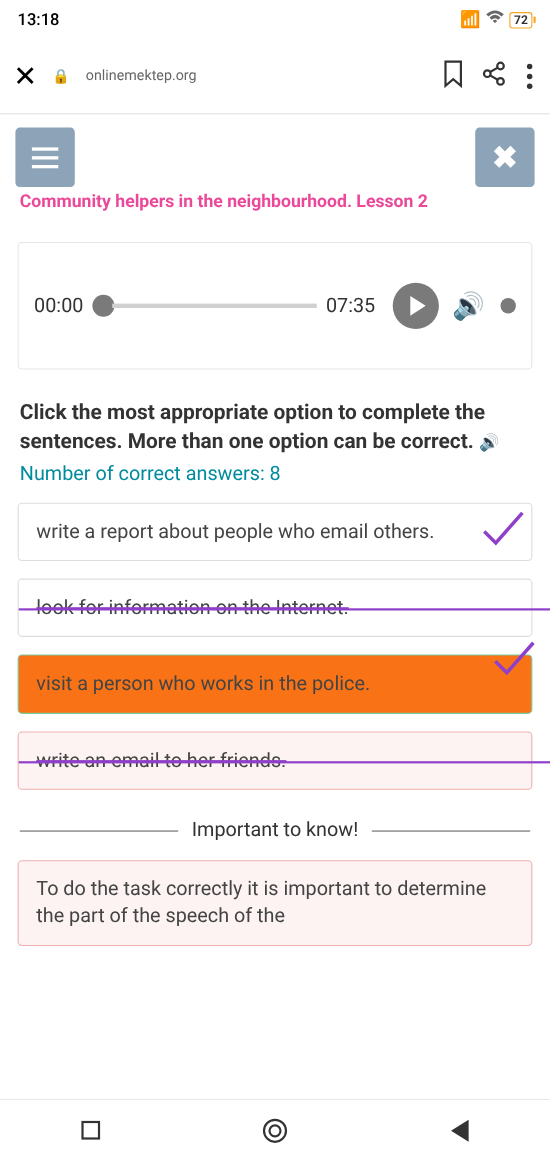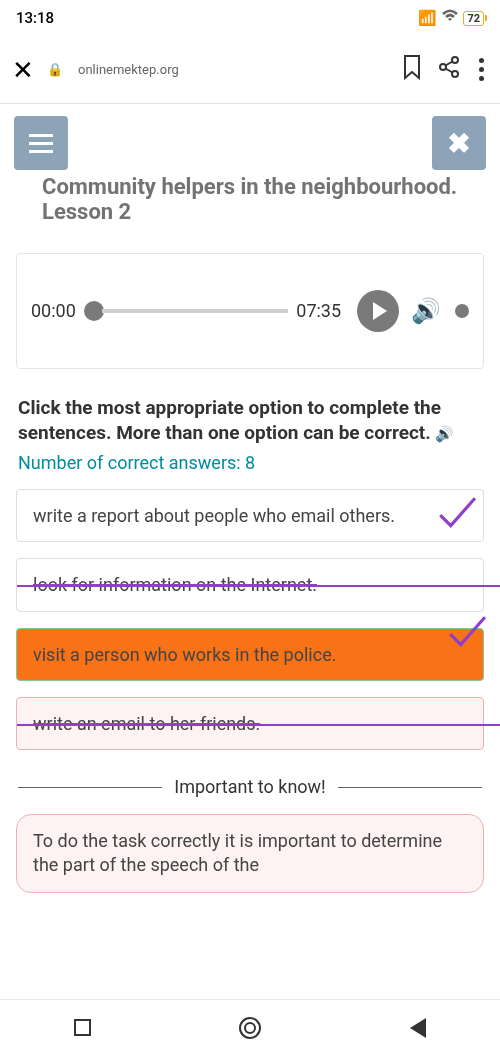--- a/index.html
+++ b/index.html
@@ -21,21 +21,21 @@
     .dots span { width: 5px; height: 5px; background: #333; border-radius: 50%; }
     
     .content { padding: 0; }
     
     .top-buttons { display: flex; justify-content: space-between; padding: 12px 14px 0; }
     .sq-btn { width: 54px; height: 54px; background: #8ca3b8; border-radius: 4px; display: flex; align-items: center; justify-content: center; color: #fff; }
     .hamburger { display: flex; flex-direction: column; gap: 5px; }
     .hamburger span { width: 24px; height: 3px; background: #fff; }
     .big-x { font-size: 28px; font-weight: bold; }
     
-    .lesson-title { font-size: 22px; color: #737373; padding: 4px 18px 14px; line-height: 1.15; margin-left: 24px; }
+    .lesson-title { font-size: 16px; color: #ec4899; padding: 4px 18px 14px; line-height: 1.15; }
     
     .audio-player { margin: 14px 16px; border: 1px solid #e5e5e5; border-radius: 4px; padding: 36px 14px; display: flex; align-items: center; gap: 8px; }
     .time-text { font-size: 18px; color: #333; }
     .progress-wrap { flex: 1; display: flex; align-items: center; position: relative; }
     .progress-dot { width: 20px; height: 20px; background: #7a7a7a; border-radius: 50%; }
     .progress-line { flex: 1; height: 4px; background: #d0d0d0; margin-left: -2px; }
     .play-btn { width: 42px; height: 42px; background: #7a7a7a; border-radius: 50%; display: flex; align-items: center; justify-content: center; margin-left: 8px; }
     .play-triangle { width: 0; height: 0; border-left: 14px solid #fff; border-top: 9px solid transparent; border-bottom: 9px solid transparent; margin-left: 3px; }
     .vol-icon { color: #7a7a7a; font-size: 24px; margin-left: 4px; }
     .vol-dot { width: 14px; height: 14px; background: #7a7a7a; border-radius: 50%; margin-left: 6px; }
@@ -50,21 +50,21 @@
     .option.wrong { border-color: #f0b0b0; background: #fdf3f3; }
     .strike { text-decoration: line-through; text-decoration-color: #8f3fc9; text-decoration-thickness: 2px; }
     .checkmark { position: absolute; right: 6px; top: 2px; }
     .checkmark svg { width: 42px; height: 42px; }
     .purple-line { position: absolute; left: 0; right: -20px; top: 50%; height: 2px; background: #8f3fc9; }
     
     .important-header { display: flex; align-items: center; padding: 10px 18px 12px; gap: 12px; }
     .hline { flex: 1; height: 1px; background: #666; }
     .important-text { font-size: 18px; color: #333; text-align: center; line-height: 1.2; }
     
-    .important-box { margin: 4px 16px; border: 1px solid #f0b0b0; background: #fdf3f3; border-radius: 15px; padding: 14px 16px; font-size: 18px; color: #444; line-height: 1.35; }
+    .important-box { margin: 4px 16px; border: 1px solid #f0b0b0; background: #fdf3f3; border-radius: 4px; padding: 14px 16px; font-size: 18px; color: #444; line-height: 1.35; }
     
     .nav-bar { position: absolute; bottom: 0; left: 0; right: 0; height: 56px; background: #fff; border-top: 1px solid #e8e8e8; display: flex; align-items: center; justify-content: space-around; }
     .nav-square { width: 17px; height: 17px; border: 2px solid #333; }
     .nav-circle { width: 22px; height: 22px; border: 2px solid #333; border-radius: 50%; position: relative; }
     .nav-circle::after { content: ''; position: absolute; inset: 3px; border: 2px solid #333; border-radius: 50%; }
     .nav-back { width: 0; height: 0; border-right: 16px solid #333; border-top: 10px solid transparent; border-bottom: 10px solid transparent; }
   </style>
 </head>
 <body>
 

